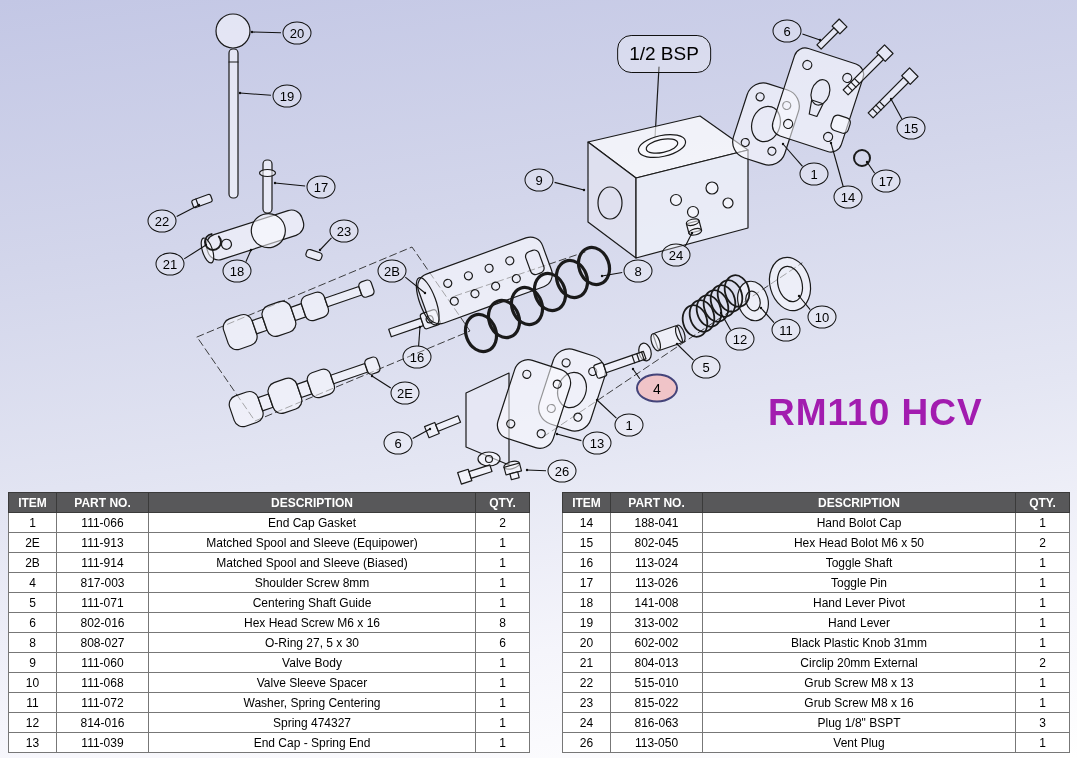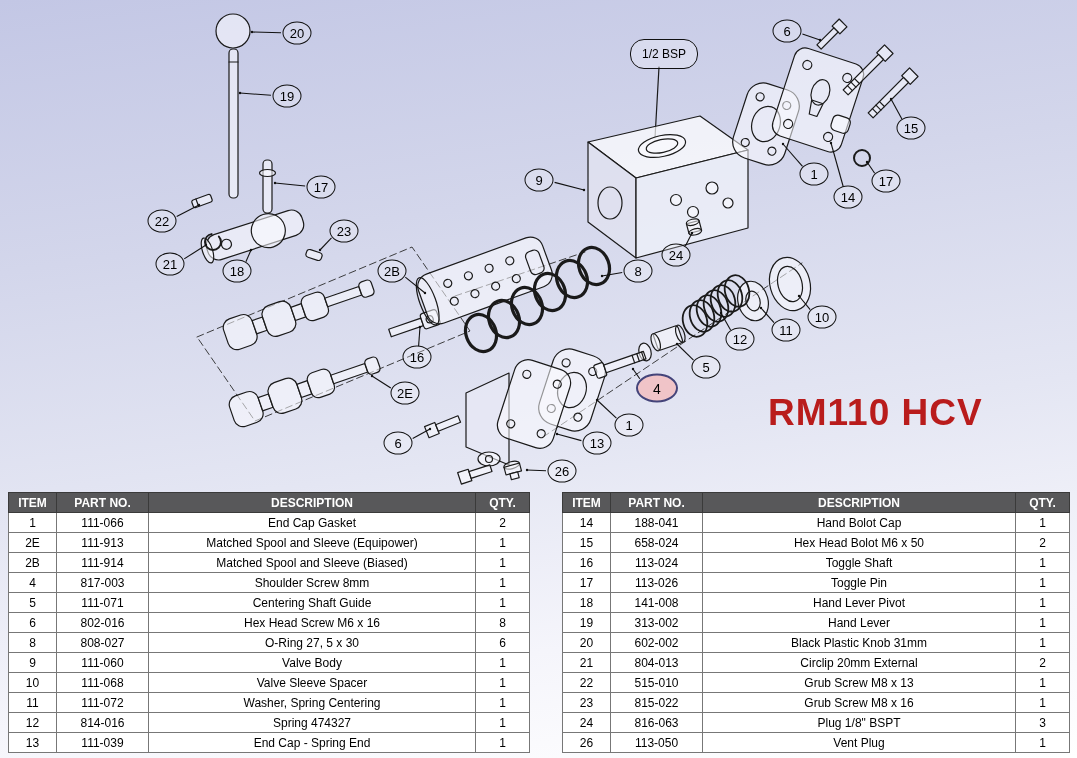--- a/index.html
+++ b/index.html
@@ -19,25 +19,25 @@
     font-size:13px; line-height:1; background:rgba(248,249,253,0.25);
   }
   .balloon-hl {
     min-width:42px; height:29px; font-size:14px;
     background:var(--hl-fill,#f0c4c8);
     border:2px solid var(--hl-border,#44447a);
   }
   #port-label {
     position:absolute; left:664px; top:54px; transform:translate(-50%,-50%);
     border:1.4px solid #111; border-radius:14px; padding:7px 11px;
-    font-size:12px; background:rgba(248,249,253,0.3); white-space:nowrap;
+    font-size:19px; background:rgba(248,249,253,0.3); white-space:nowrap;
   }
   #big-title {
     position:absolute; left:768px; top:392px;
-    font-size:37px; font-weight:bold; letter-spacing:1px; color:#b91c1c;
+    font-size:37px; font-weight:bold; letter-spacing:1px; color:#a21caf;
   }
   #tables { position:absolute; left:0; top:492px; width:1077px; height:266px; }
   table { border-collapse:collapse; table-layout:fixed; font-size:12px; position:absolute; top:0; border:1.5px solid #3a3a3a; }
   #table-left  { left:8px;   width:522px; }
   #table-right { left:562px; width:508px; }
   th {
     background:var(--header-bg,#58585a); color:var(--header-fg,#ffffff);
     font-weight:bold; height:20px; border:1px solid #3a3a3a; text-align:center;
   }
   td {
@@ -466,21 +466,21 @@
       </thead>
       <tbody>
         <tr>
           <td>14</td>
           <td>188-041</td>
           <td>Hand Bolot Cap</td>
           <td>1</td>
         </tr>
         <tr>
           <td>15</td>
-          <td>658-024</td>
+          <td>802-045</td>
           <td>Hex Head Bolot M6 x 50</td>
           <td>2</td>
         </tr>
         <tr>
           <td>16</td>
           <td>113-024</td>
           <td>Toggle Shaft</td>
           <td>1</td>
         </tr>
         <tr>

